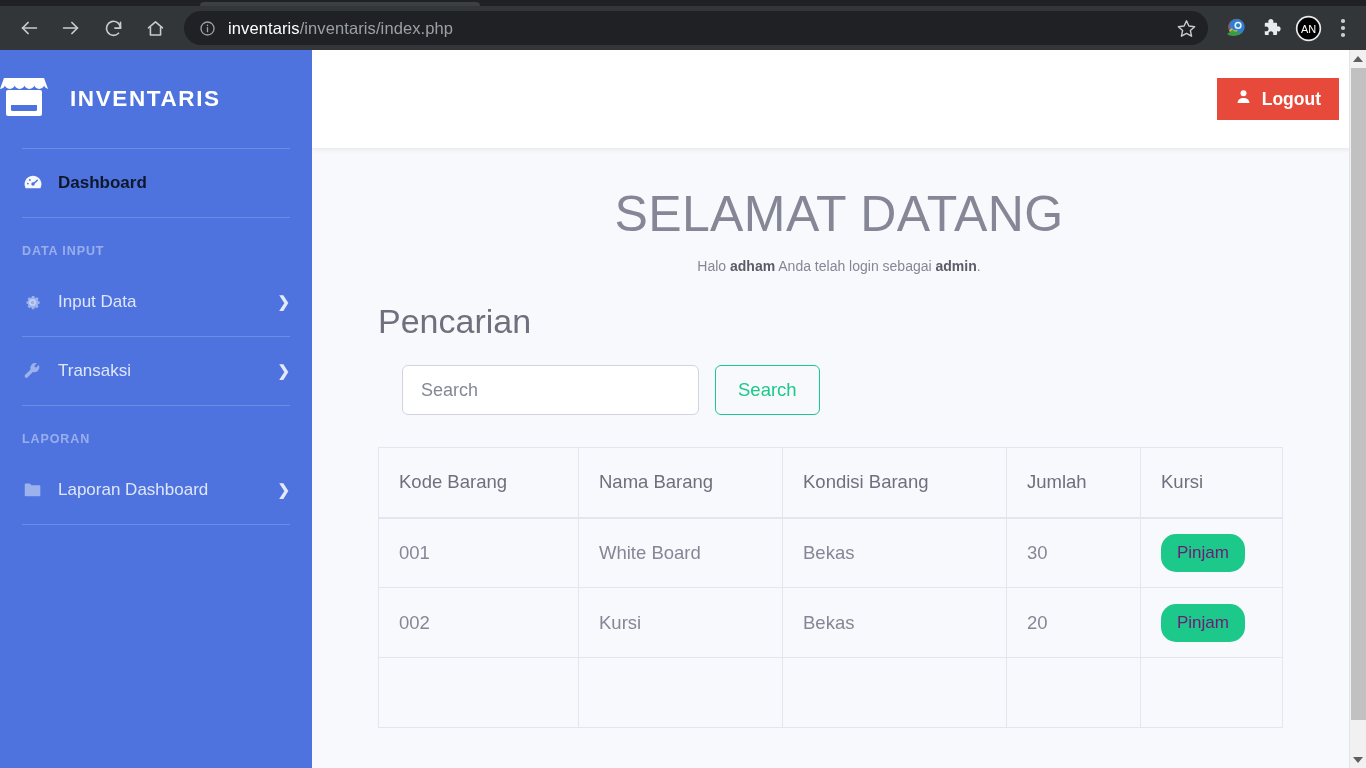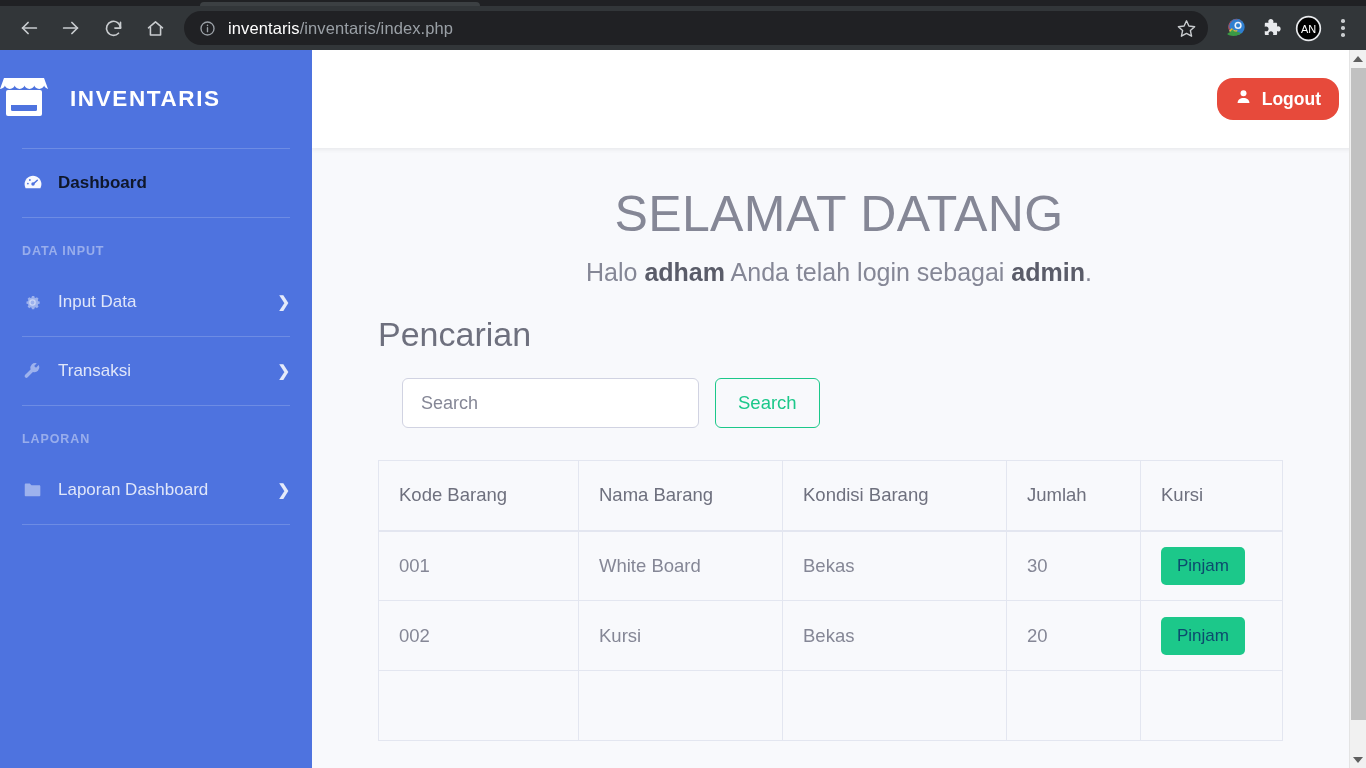--- a/index.html
+++ b/index.html
@@ -163,21 +163,21 @@
     background: #ffffff;
     display: flex; align-items: center; justify-content: flex-end;
     padding-right: 27px;
     box-shadow: 0 2px 4px rgba(58,59,69,.08);
     position: relative; z-index: 3;
   }
   #logout-button {
     background: #e74a3b;
     color: #fff;
     border: none;
-    border-radius: 16px;
+    border-radius: 0;
     height: 42px;
     padding: 17px 18px;
     display: flex; align-items: center; gap: 10px;
     font-size: 17.5px; font-weight: bold;
     font-family: "Liberation Sans", sans-serif;
     cursor: pointer;
   }
 
   #page-body {
     padding: 0 0 0 0;
@@ -189,21 +189,21 @@
     text-align: center;
     font-size: 50px;
     font-weight: normal;
     color: #858796;
     letter-spacing: .4px;
     padding-top: 38px;
     line-height: 1.12;
   }
   #welcome-sub {
     text-align: center;
-    font-size: 25px;
+    font-size: 14px;
     color: #858796;
     margin-top: 16px;
   }
   #welcome-sub b { color: #5a5c69; font-weight: bold; }
 
   #search-title {
     font-size: 34px;
     font-weight: normal;
     color: #6e707e;
     margin: 28px 0 0 66px;
@@ -261,23 +261,23 @@
   }
   #inventory-table td { color: #858796; }
   .col-kode { width: 200px; }
   .col-nama { width: 204px; }
   .col-kondisi { width: 224px; }
   .col-jumlah { width: 134px; }
   .col-aksi { width: 142px; }
 
   .pinjam-button {
     background: #1cc88a;
-    color: #0c4a6e;
+    color: #701a75;
     border: none;
-    border-radius: 5px;
+    border-radius: 15px;
     padding: 9px 16px;
     font-size: 17px;
     font-family: "Liberation Sans", sans-serif;
     cursor: pointer;
   }
 
   
   #page-scrollbar {
     position: absolute; top: 0; right: 0;
     width: 17px; height: 718px;

